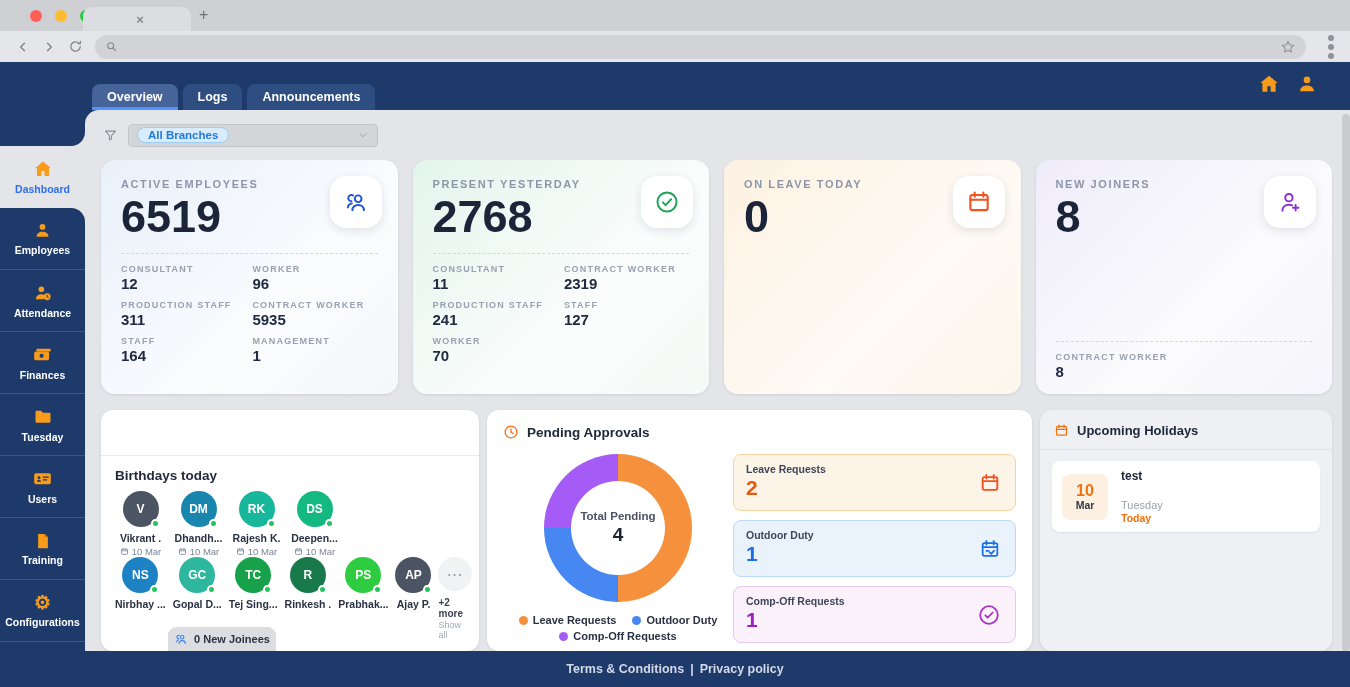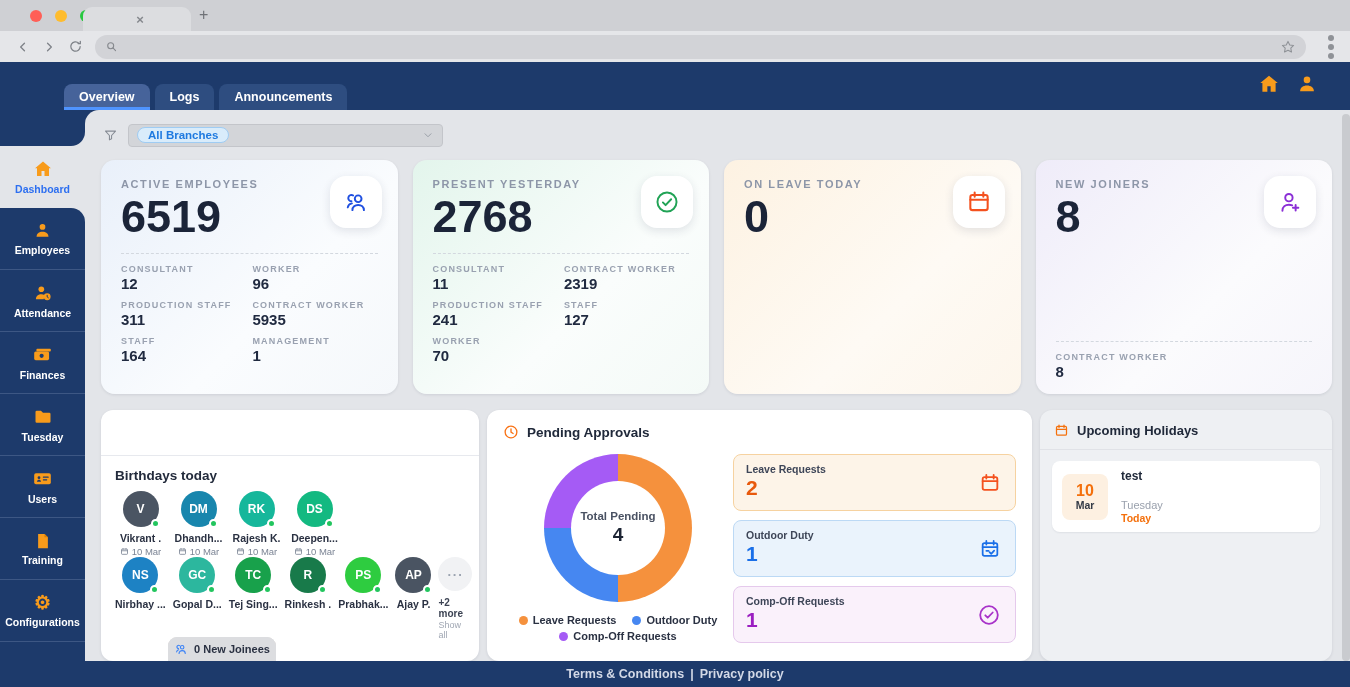--- a/index.html
+++ b/index.html
@@ -16,21 +16,21 @@
   .chrome-nav { height:31px; background:#e5e6e9; display:flex; align-items:center; padding:0 12px 0 16px; gap:12px; }
   .nav-ic { display:flex; align-items:center; color:#7e8288; }
   .urlbar { flex:1; height:24px; background:#d2d3d7; border-radius:12px; display:flex; align-items:center; padding:0 10px; position:relative; }
   .url-text { position:absolute; left:0; right:0; text-align:center; font-size:12px; color:#45494f; }
   .url-star { margin-left:auto; display:flex; align-items:center; }
   .kebab { display:flex; flex-direction:column; gap:3px; margin-left:6px; padding:2px 4px; }
   .kebab i { width:6px; height:6px; border-radius:50%; background:#8f9297; }
 
   
   .app { height:625px; display:flex; flex-direction:column; background:#1d3a6b; }
-  .topbar { height:48px; display:flex; align-items:flex-end; padding-left:64px; position:relative; flex:none; }
+  .topbar { height:48px; display:flex; align-items:flex-end; padding-left:92px; position:relative; flex:none; }
   .apptab { height:26px; padding:0 15px; display:flex; align-items:center; color:#fff; font-size:12.5px; font-weight:700; background:#2e4d80; border-radius:8px 8px 0 0; margin-right:5px; }
   .apptab.active { background:#46639a; box-shadow:inset 0 -3px 0 #4f94ff; }
   .top-icons { position:absolute; right:32px; top:11px; display:flex; gap:16px; align-items:center; }
 
   .main { flex:1; display:flex; min-height:0; }
 
   
   .sidebar { width:85px; flex:none; display:flex; flex-direction:column; background:#e3e5e9; }
   .side-seg-top { height:36px; background:#1d3a6b; border-bottom-right-radius:14px; }
   .side-item { height:62px; display:flex; flex-direction:column; align-items:center; justify-content:center; gap:4px; color:#fff; font-size:10.5px; font-weight:600; cursor:default; }
@@ -38,21 +38,21 @@
   .side-group { flex:1; background:#1d3a6b; border-top-right-radius:14px; display:flex; flex-direction:column; overflow:hidden; }
   .side-group .side-item { border-bottom:1px solid rgba(137,157,191,0.30); flex:none; }
   .gear-glyph { font-size:19px; color:#f89b1b; line-height:18px; }
 
   
   .panel { flex:1; background:#e3e5e9; border-top-left-radius:14px; position:relative; overflow:hidden; display:flex; flex-direction:column; }
   .scrollbar { position:absolute; right:0; top:4px; bottom:0; width:8px; background:#c9cbcf; border-radius:4px; }
   .panel-head { height:40px; flex:none; display:flex; align-items:center; justify-content:space-between; padding:10px 24px 0 18px; }
   .page-title { color:#ff9517; font-size:17px; font-weight:800; display:flex; gap:8px; align-items:center; }
   .filter-area { display:flex; align-items:center; gap:10px; }
-  .branch-select { width:315px; height:23px; background:#d3d5d9; border:1px solid #c3c5ca; border-radius:4px; display:flex; align-items:center; justify-content:space-between; padding:0 8px; }
+  .branch-select { width:250px; height:23px; background:#d3d5d9; border:1px solid #c3c5ca; border-radius:4px; display:flex; align-items:center; justify-content:space-between; padding:0 8px; }
   .chip { background:#d9ecfb; border:1px solid #9fccf3; color:#1f7ae0; font-size:11.5px; font-weight:700; padding:1px 10px; border-radius:10px; }
 
   
   .cards-row { display:grid; grid-template-columns:repeat(4,1fr); gap:15px; padding:10px 18px 0 16px; height:244px; flex:none; }
   .stat-card { border-radius:14px; padding:18px 20px 14px; position:relative; box-shadow:0 1px 3px rgba(20,30,60,0.10); display:flex; flex-direction:column; }
   .stat-card.c1 { background:linear-gradient(135deg,#e9f0fa 0%,#fafcfe 60%,#f5f8fb 100%); }
   .stat-card.c2 { background:linear-gradient(135deg,#e3f5ec 0%,#fafdfc 60%,#f4faf7 100%); }
   .stat-card.c3 { background:linear-gradient(135deg,#fdf2e2 0%,#fefaf4 60%,#fdf6ec 100%); }
   .stat-card.c4 { background:linear-gradient(135deg,#efecf9 0%,#fbfbfd 60%,#f6f5fb 100%); }
   .stat-label { font-size:11px; font-weight:700; color:#8d96a8; letter-spacing:1.6px; }
@@ -111,21 +111,21 @@
   .h-head { display:flex; gap:8px; align-items:center; padding:13px 14px 11px; font-size:13px; font-weight:700; color:#20293a; border-bottom:1px solid #e0e2e7; }
   .h-item { margin:11px 12px; background:#fff; border-radius:8px; padding:8px 10px; display:flex; gap:13px; align-items:center; box-shadow:0 1px 2px rgba(20,30,60,0.07); }
   .h-date { width:46px; height:46px; background:#fdf0e1; border-radius:8px; display:flex; flex-direction:column; align-items:center; justify-content:center; flex:none; }
   .h-day { font-size:16px; font-weight:800; color:#f4700c; line-height:1.1; }
   .h-mon { font-size:10.5px; color:#333a46; font-weight:600; }
   .h-name { font-size:12px; font-weight:700; color:#20293a; }
   .h-week { font-size:11px; color:#9aa1ad; margin-top:16px; }
   .h-today { font-size:10.5px; color:#f4700c; font-weight:700; margin-top:1px; }
 
   
-  .footer { height:26px; flex:none; background:#1d3a6b; display:flex; align-items:center; justify-content:center; gap:6px; font-size:12.5px; font-weight:600; color:#d3d9e7; }
+  .footer { height:36px; flex:none; background:#1d3a6b; display:flex; align-items:center; justify-content:center; gap:6px; font-size:12.5px; font-weight:600; color:#d3d9e7; }
 </style>
 </head>
 <body>
 
 <div class="chrome-top">
   <div class="lights">
     <span class="light red"></span>
     <span class="light yellow"></span>
     <span class="light green"></span>
   </div>

